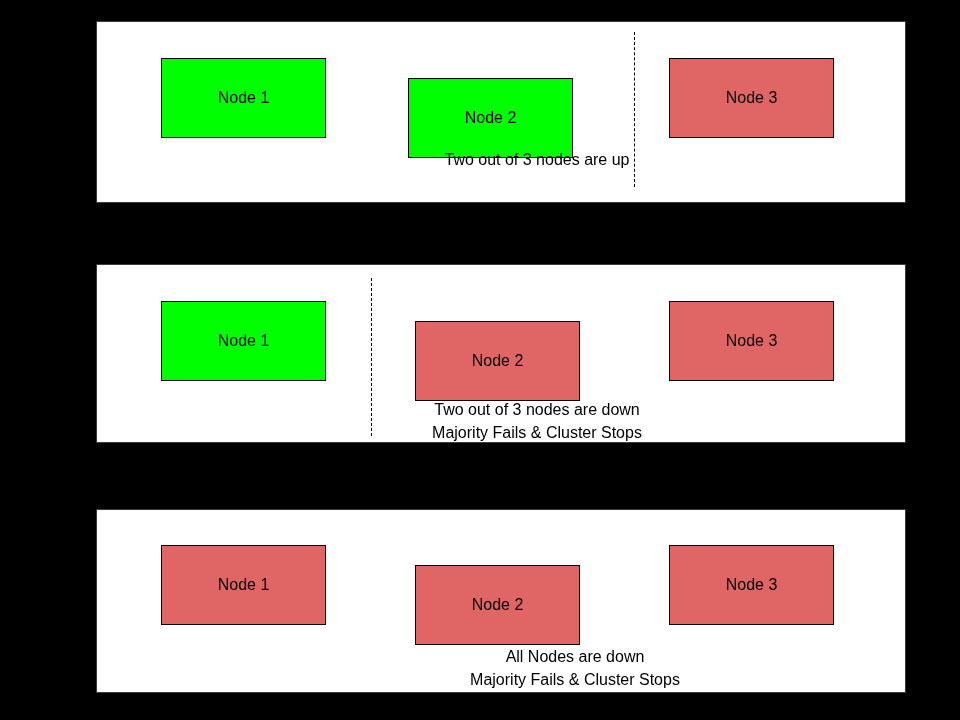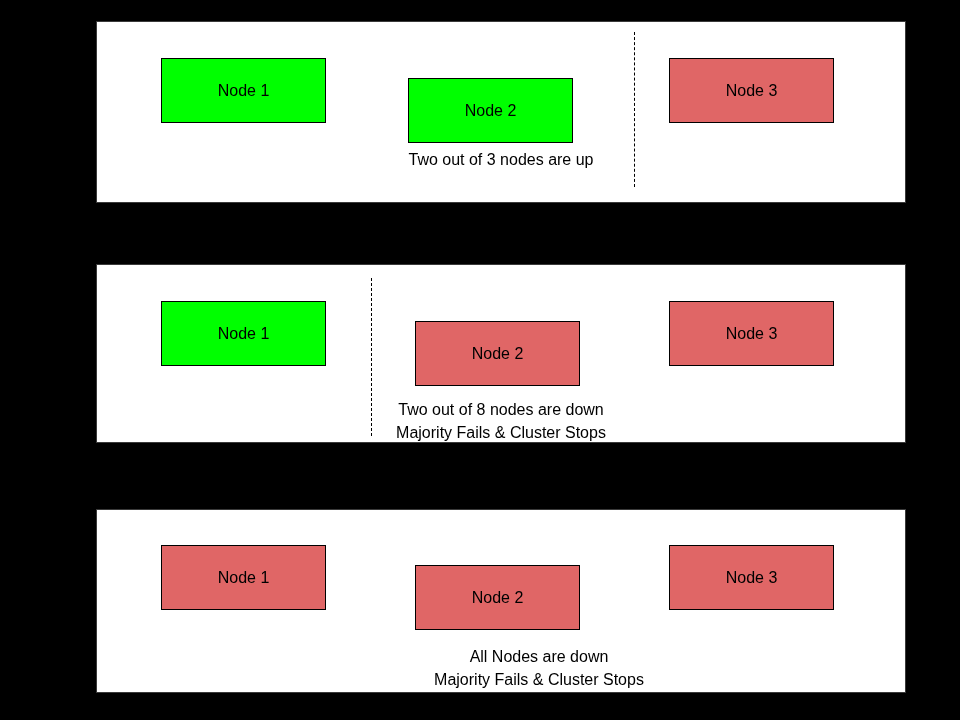--- a/index.html
+++ b/index.html
@@ -19,21 +19,21 @@
     border: 1px solid #3a3a3a;
     box-sizing: border-box;
   }
   #panel-1 { top: 21px;  height: 182px; }
   #panel-2 { top: 264px; height: 179px; }
   #panel-3 { top: 509px; height: 184px; }
 
   .node {
     position: absolute;
     top: 36px;
-    width: 165px; height: 65px;
+    width: 165px; height: 80px;
     box-sizing: border-box;
     border: 1px solid var(--node-border, #000);
     display: flex; align-items: center; justify-content: center;
     font-size: 16px;
   }
   #panel-3 .node { top: 35px; }
   .node.up   { background: var(--up,   #00ff00); }
   .node.down { background: var(--down, #e06666); }
   .n1 { left: 64px; }
   .n2 { left: 318px; margin-top: 20px; }
@@ -47,20 +47,21 @@
   }
   #panel-1 .divider { left: 537px; top: 10px; height: 155px; }
   #panel-2 .divider { left: 274px; top: 13px; height: 158px; }
 
   .caption {
     position: absolute;
     left: 0; width: 100%;
     text-align: center;
     font-size: 16px;
     line-height: 23px;
+    padding-left: 36px;
   }
   #panel-1 .caption { top: 126px; }
   #panel-2 .caption { top: 133px; }
   #panel-3 .caption { top: 135px; margin-left: 38px; }
 </style>
 </head>
 <body style="--bg: #000000; --panel: #ffffff; --up: #00ff00; --down: #e06666; --node-border: #000000; --text: #000000;">
 
 <section class="panel" id="panel-1">
   <div class="node n1 up">
@@ -83,21 +84,21 @@
     <span>Node 1</span>
   </div>
   <div class="divider"></div>
   <div class="node n2 down">
     <span>Node 2</span>
   </div>
   <div class="node n3 down">
     <span>Node 3</span>
   </div>
   <div class="caption">
-    <div>Two out of 8 nodes are down</div>
+    <div>Two out of 3 nodes are down</div>
     <div>Majority Fails &amp; Cluster Stops</div>
   </div>
 </section>
 
 <section class="panel" id="panel-3">
   <div class="node n1 down">
     <span>Node 1</span>
   </div>
   <div class="node n2 down">
     <span>Node 2</span>

